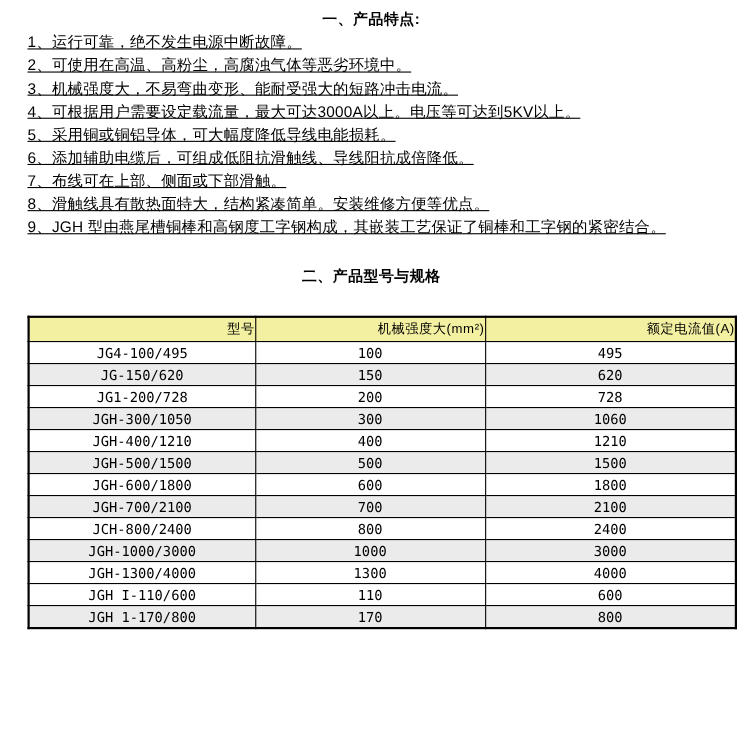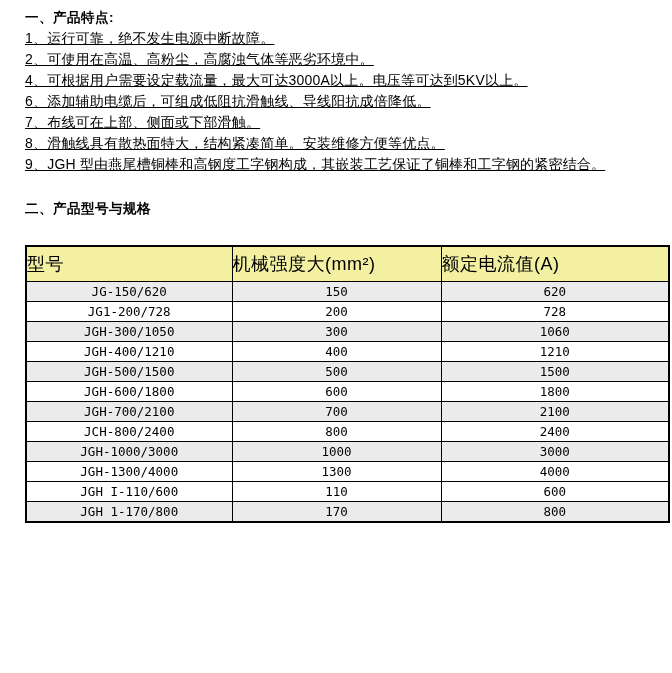--- a/index.html
+++ b/index.html
@@ -11,25 +11,26 @@
     font-family: "Liberation Sans", "DejaVu Sans", sans-serif;
     color: #000000;
   }
   .page {
     width: 672px;
     height: 673px;
     background: #ffffff;
     padding: 11px 4px 0 4px;
   }
   .heading {
-    margin-left: 21px;
+    margin-left: 3px;
     font-size: 13.5px;
     line-height: 14px;
     font-weight: bold;
     letter-spacing: 0.5px;
+    text-align: center;
   }
   .intro {
     margin-top: 8px;
     font-size: 14px;
     line-height: 21px;
     text-indent: 21px;
     letter-spacing: 0.2px;
     text-align: justify;
   }
   .feature-list {
@@ -45,26 +46,26 @@
   }
   .heading2 { margin-top: 27px; }
   table.spec {
     margin: 29px 0 0 21px;
     width: 643px;
     border-collapse: collapse;
     table-layout: fixed;
     border: 2px solid #000000;
   }
   table.spec th {
-    height: 35px;
+    height: 22px;
     background: var(--header-bg, #f4f0a2);
     border: 1px solid #000000;
-    font-size: 18px;
+    font-size: 12px;
     font-weight: normal;
-    text-align: left;
+    text-align: right;
     vertical-align: middle;
     letter-spacing: 0.5px;
   }
   table.spec td {
     height: 19px;
     border: 1px solid #000000;
     font-family: "DejaVu Sans Mono", "Liberation Mono", monospace;
     font-size: 12.5px;
     line-height: 19px;
     text-align: center;
@@ -78,21 +79,23 @@
 <body>
 
 <div class="page">
 
   <div class="heading">一、产品特点:</div>
 
 
   <div class="feature-list">
       <div class="feature-item">1、运行可靠，绝不发生电源中断故障。</div>
       <div class="feature-item">2、可使用在高温、高粉尘，高腐浊气体等恶劣环境中。</div>
+      <div class="feature-item">3、机械强度大，不易弯曲变形、能耐受强大的短路冲击电流。</div>
       <div class="feature-item">4、可根据用户需要设定载流量，最大可达3000A以上。电压等可达到5KV以上。</div>
+      <div class="feature-item">5、采用铜或铜铝导体，可大幅度降低导线电能损耗。</div>
       <div class="feature-item">6、添加辅助电缆后，可组成低阻抗滑触线、导线阳抗成倍降低。</div>
       <div class="feature-item">7、布线可在上部、侧面或下部滑触。</div>
       <div class="feature-item">8、滑触线具有散热面特大，结构紧凑简单。安装维修方便等优点。</div>
       <div class="feature-item">9、JGH 型由燕尾槽铜棒和高钢度工字钢构成，其嵌装工艺保证了铜棒和工字钢的紧密结合。</div>
     </div>
 
   <div class="heading heading2">二、产品型号与规格</div>
 
   <table class="spec">
     <colgroup>
@@ -101,20 +104,25 @@
       <col style="width:228px">
     </colgroup>
     <thead>
       <tr>
         <th>型号</th>
         <th>机械强度大(mm²)</th>
         <th>额定电流值(A)</th>
       </tr>
     </thead>
     <tbody>
+        <tr>
+          <td>JG4-100/495</td>
+          <td>100</td>
+          <td>495</td>
+        </tr>
         <tr class="alt">
           <td>JG-150/620</td>
           <td>150</td>
           <td>620</td>
         </tr>
         <tr>
           <td>JG1-200/728</td>
           <td>200</td>
           <td>728</td>
         </tr>

